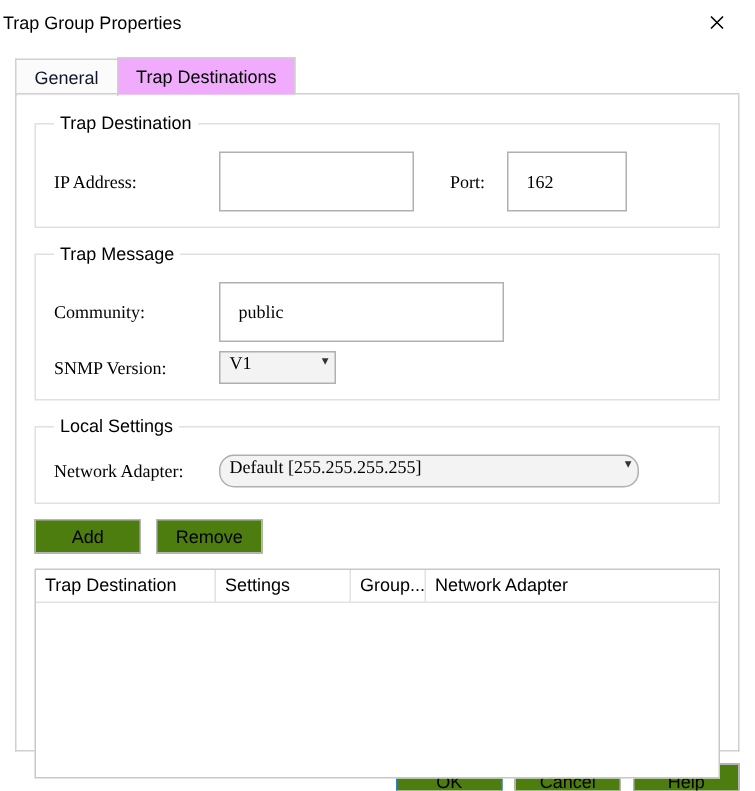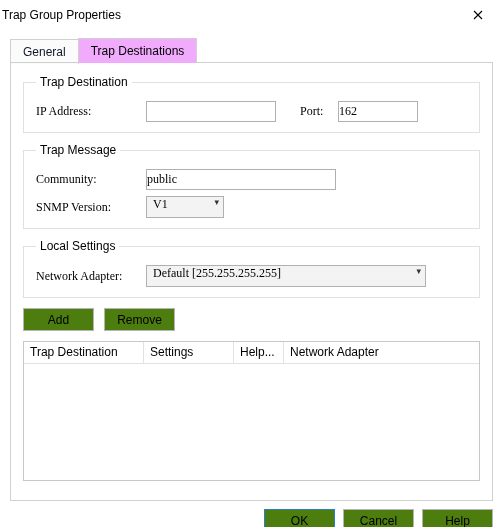--- a/index.html
+++ b/index.html
@@ -78,42 +78,42 @@
     display: flex;
     align-items: center;
     margin-bottom: 6px;
     font-family: Liberation Serif, serif;
   }
   .row:last-child { margin-bottom: 0; }
   .lbl {
     width: 110px;
   }
   input[type="text"] {
-    height: 21px;
+    height: 40px;
     border: 1px solid #b0b0b0;
-    padding: 2px 0;
+    padding: 2px 12px;
     font-family: inherit;
     font-size: 12px;
     background: #fff;
   }
   .ip-input { width: 130px; }
   .port-lbl { margin-left: 24px; width: 38px; }
   .port-input { width: 80px; }
   .comm-input { width: 190px; margin-left: 0; }
   .select {
     height: 22px;
     border: 1px solid #b0b0b0;
     display: inline-flex;
     justify-content: space-between;
     padding: 0 4px 0 6px;
     background: #f3f3f3;
     font-size: 12px;
   }
   .select.small { width: 78px; }
-  .select.wide { width: 280px; }
+  .select.wide { width: 280px; border-radius: 10px; }
   .select .arrow {
     font-size: 9px;
     color: #333;
     margin-left: 6px;
   }
   .btnrow {
     display: flex;
     gap: 10px;
     margin: 6px 0 10px 0;
   }
@@ -215,21 +215,21 @@
 
   <div class="btnrow">
     <div class="btn">Add</div>
     <div class="btn">Remove</div>
   </div>
 
   <div class="listview">
     <div class="listheader">
       <div class="colh c1">Trap Destination</div>
       <div class="colh c2">Settings</div>
-      <div class="colh c3">Help...</div>
+      <div class="colh c3">Group...</div>
       <div class="colh c4">Network Adapter</div>
     </div>
   </div>
 
 </div>
 
 <div class="footer">
   <div class="btn" style="border-color:#2a7ed2">OK</div>
   <div class="btn">Cancel</div>
   <div class="btn">Help</div>

